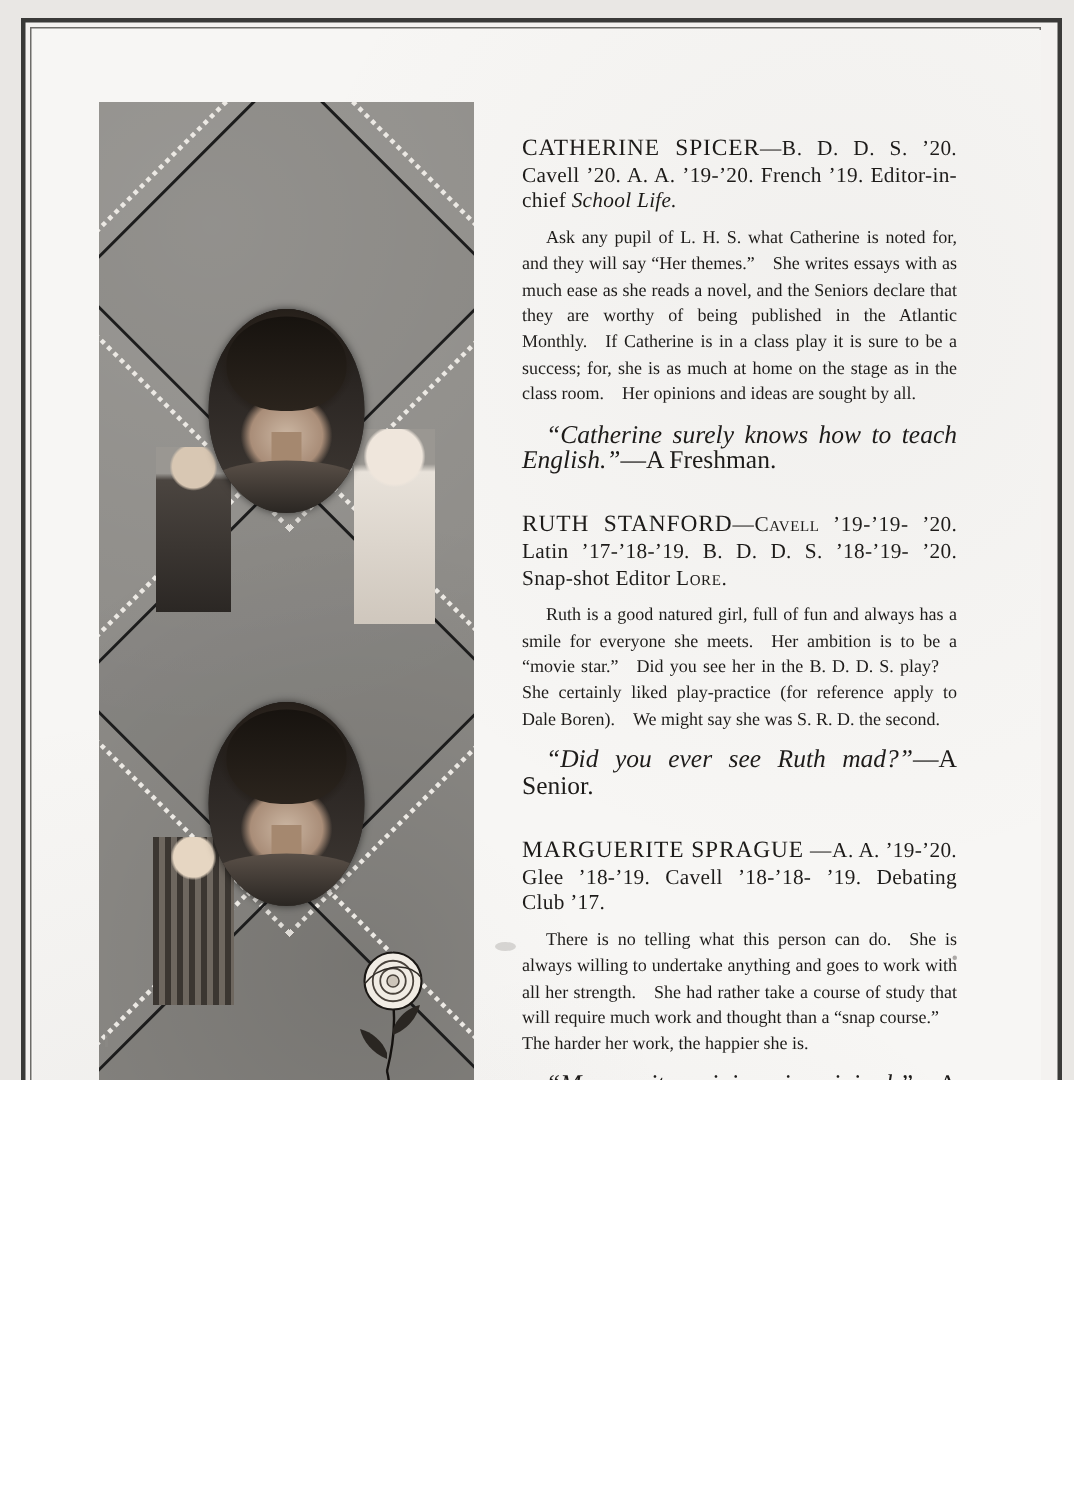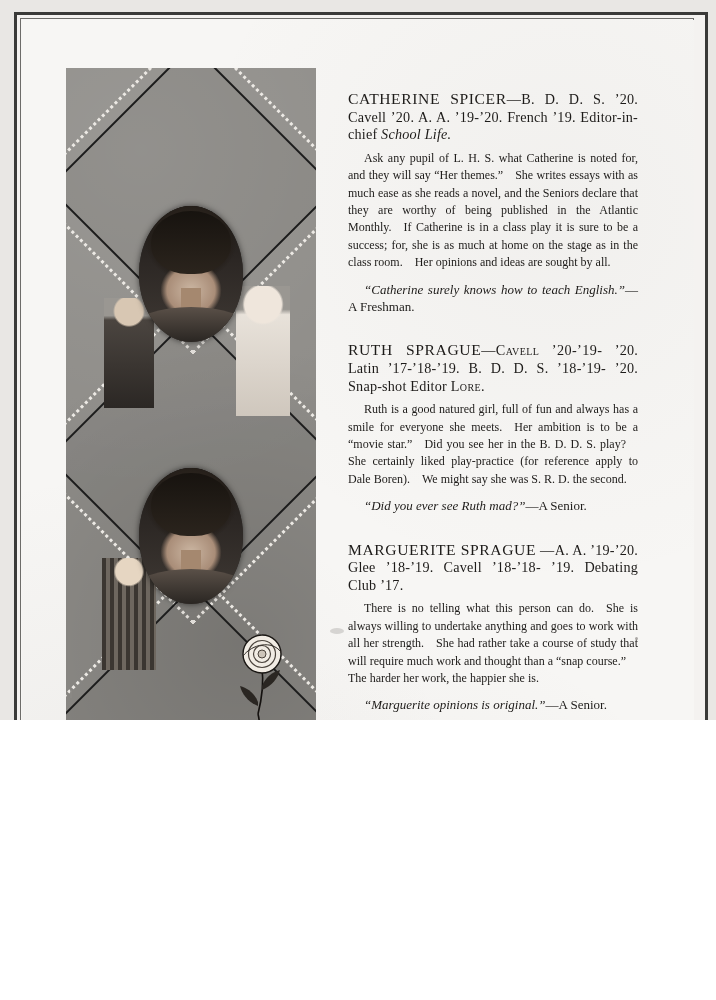--- a/index.html
+++ b/index.html
@@ -197,21 +197,21 @@
   .ital { font-style: italic; }
   .para {
     font-size: 12px;
     line-height: 17.4px;
     text-align: justify;
     text-indent: 16px;
     margin-top: 6px;
     hyphens: manual;
   }
   .quote {
-    font-size: 13px;
+    font-size: 17px;
     line-height: 17.4px;
     text-align: justify;
     text-indent: 16px;
     margin-top: 9px;
   }
   .quote .ital { font-style: italic; }
 
   
   .mark-left {
     position: absolute;
@@ -317,21 +317,21 @@
         <span>Editor-in-chief </span><span class="ital">School Life.</span>
       </div>
       <div class="para">Ask any pupil of L. H. S. what Catherine is noted for, and they will say “Her themes.” She writes essays with as much ease as she reads a novel, and the Seniors declare that they are worthy of being published in the Atlantic Monthly. If Catherine is in a class play it is sure to be a success; for, she is as much at home on the stage as in the class room. Her opinions and ideas are sought by all.</div>
       <div class="quote">
         <span class="ital">“Catherine surely knows how to teach English.”</span><span>—A Freshman.</span>
       </div>
     </div>
 
     <div class="entry">
       <div class="entry-head">
-        <span class="name">RUTH SPRAGUE</span><span class="smallcaps">—Cavell ’20-’19-</span>
+        <span class="name">RUTH STANFORD</span><span class="smallcaps">—Cavell ’19-’19-</span>
         <span>’20. Latin ’17-’18-’19. B. D. D. S. ’18-’19-</span>
         <span>’20. Snap-shot Editor </span><span class="smallcaps">Lore.</span>
       </div>
       <div class="para">Ruth is a good natured girl, full of fun and always has a smile for everyone she meets. Her ambition is to be a “movie star.” Did you see her in the B. D. D. S. play? She certainly liked play-practice (for reference apply to Dale Boren). We might say she was S. R. D. the second.</div>
       <div class="quote">
         <span class="ital">“Did you ever see Ruth mad?”</span><span>—A Senior.</span>
       </div>
     </div>
 
     <div class="entry">

